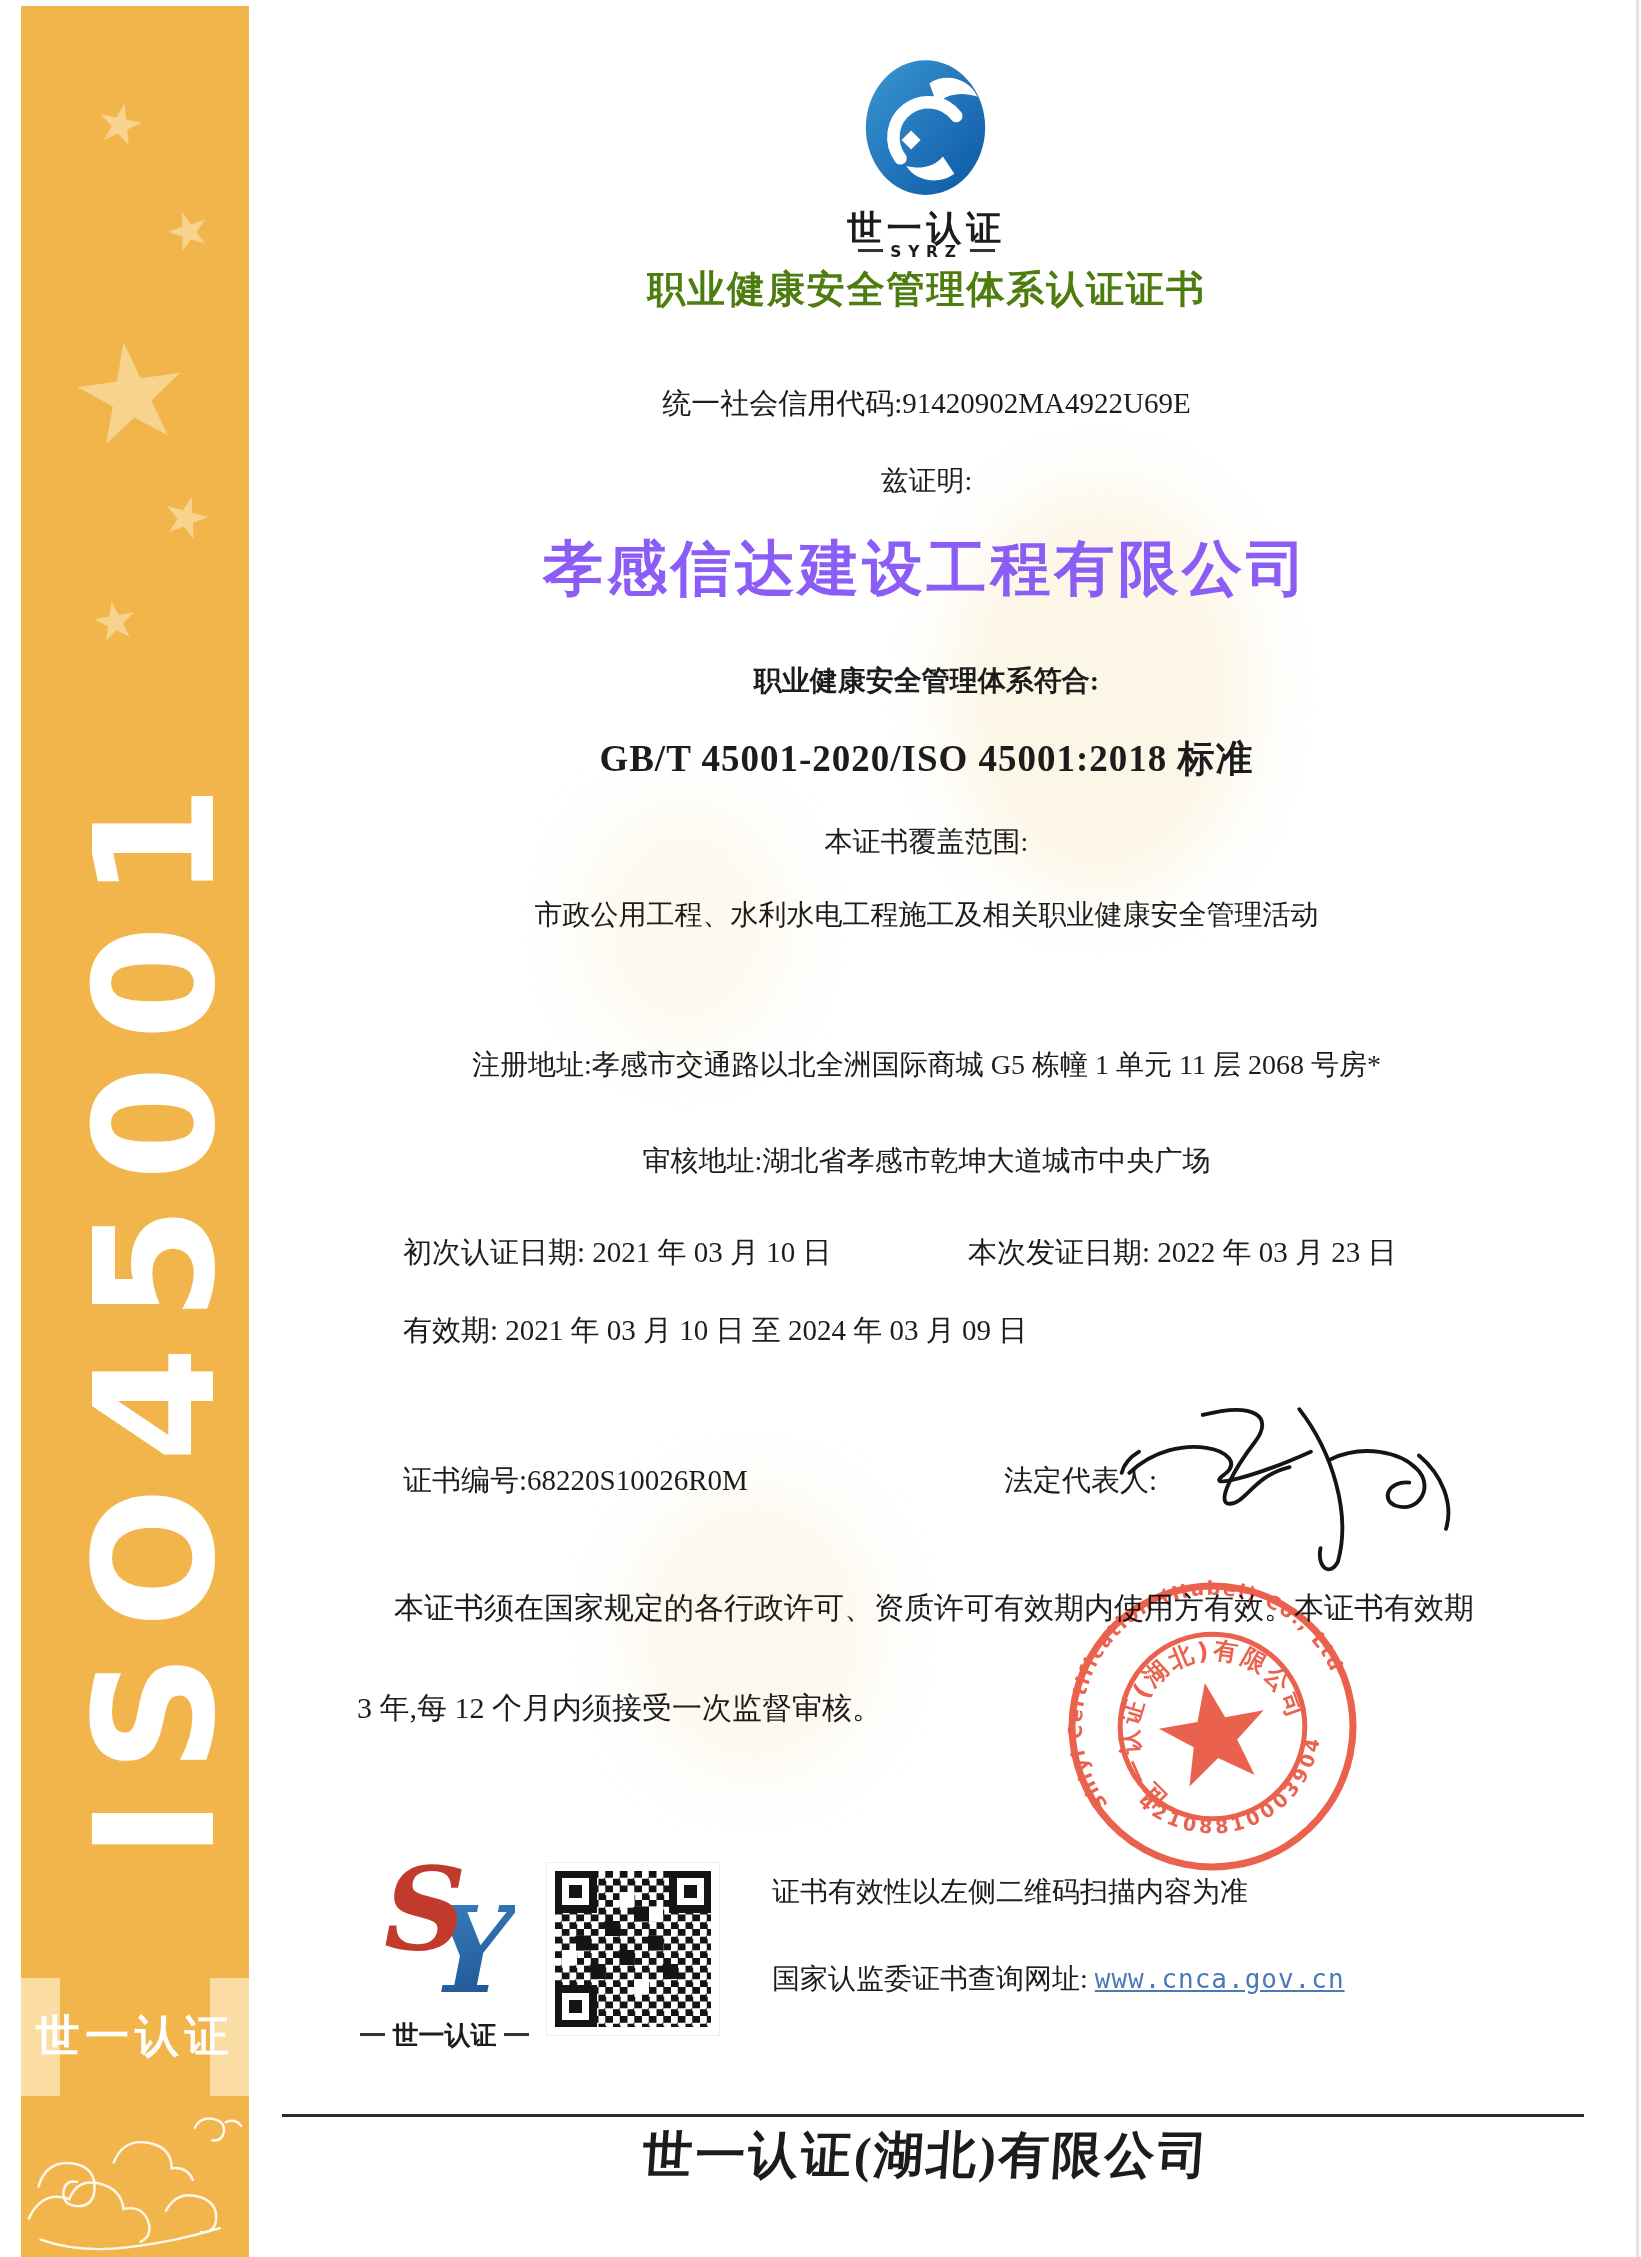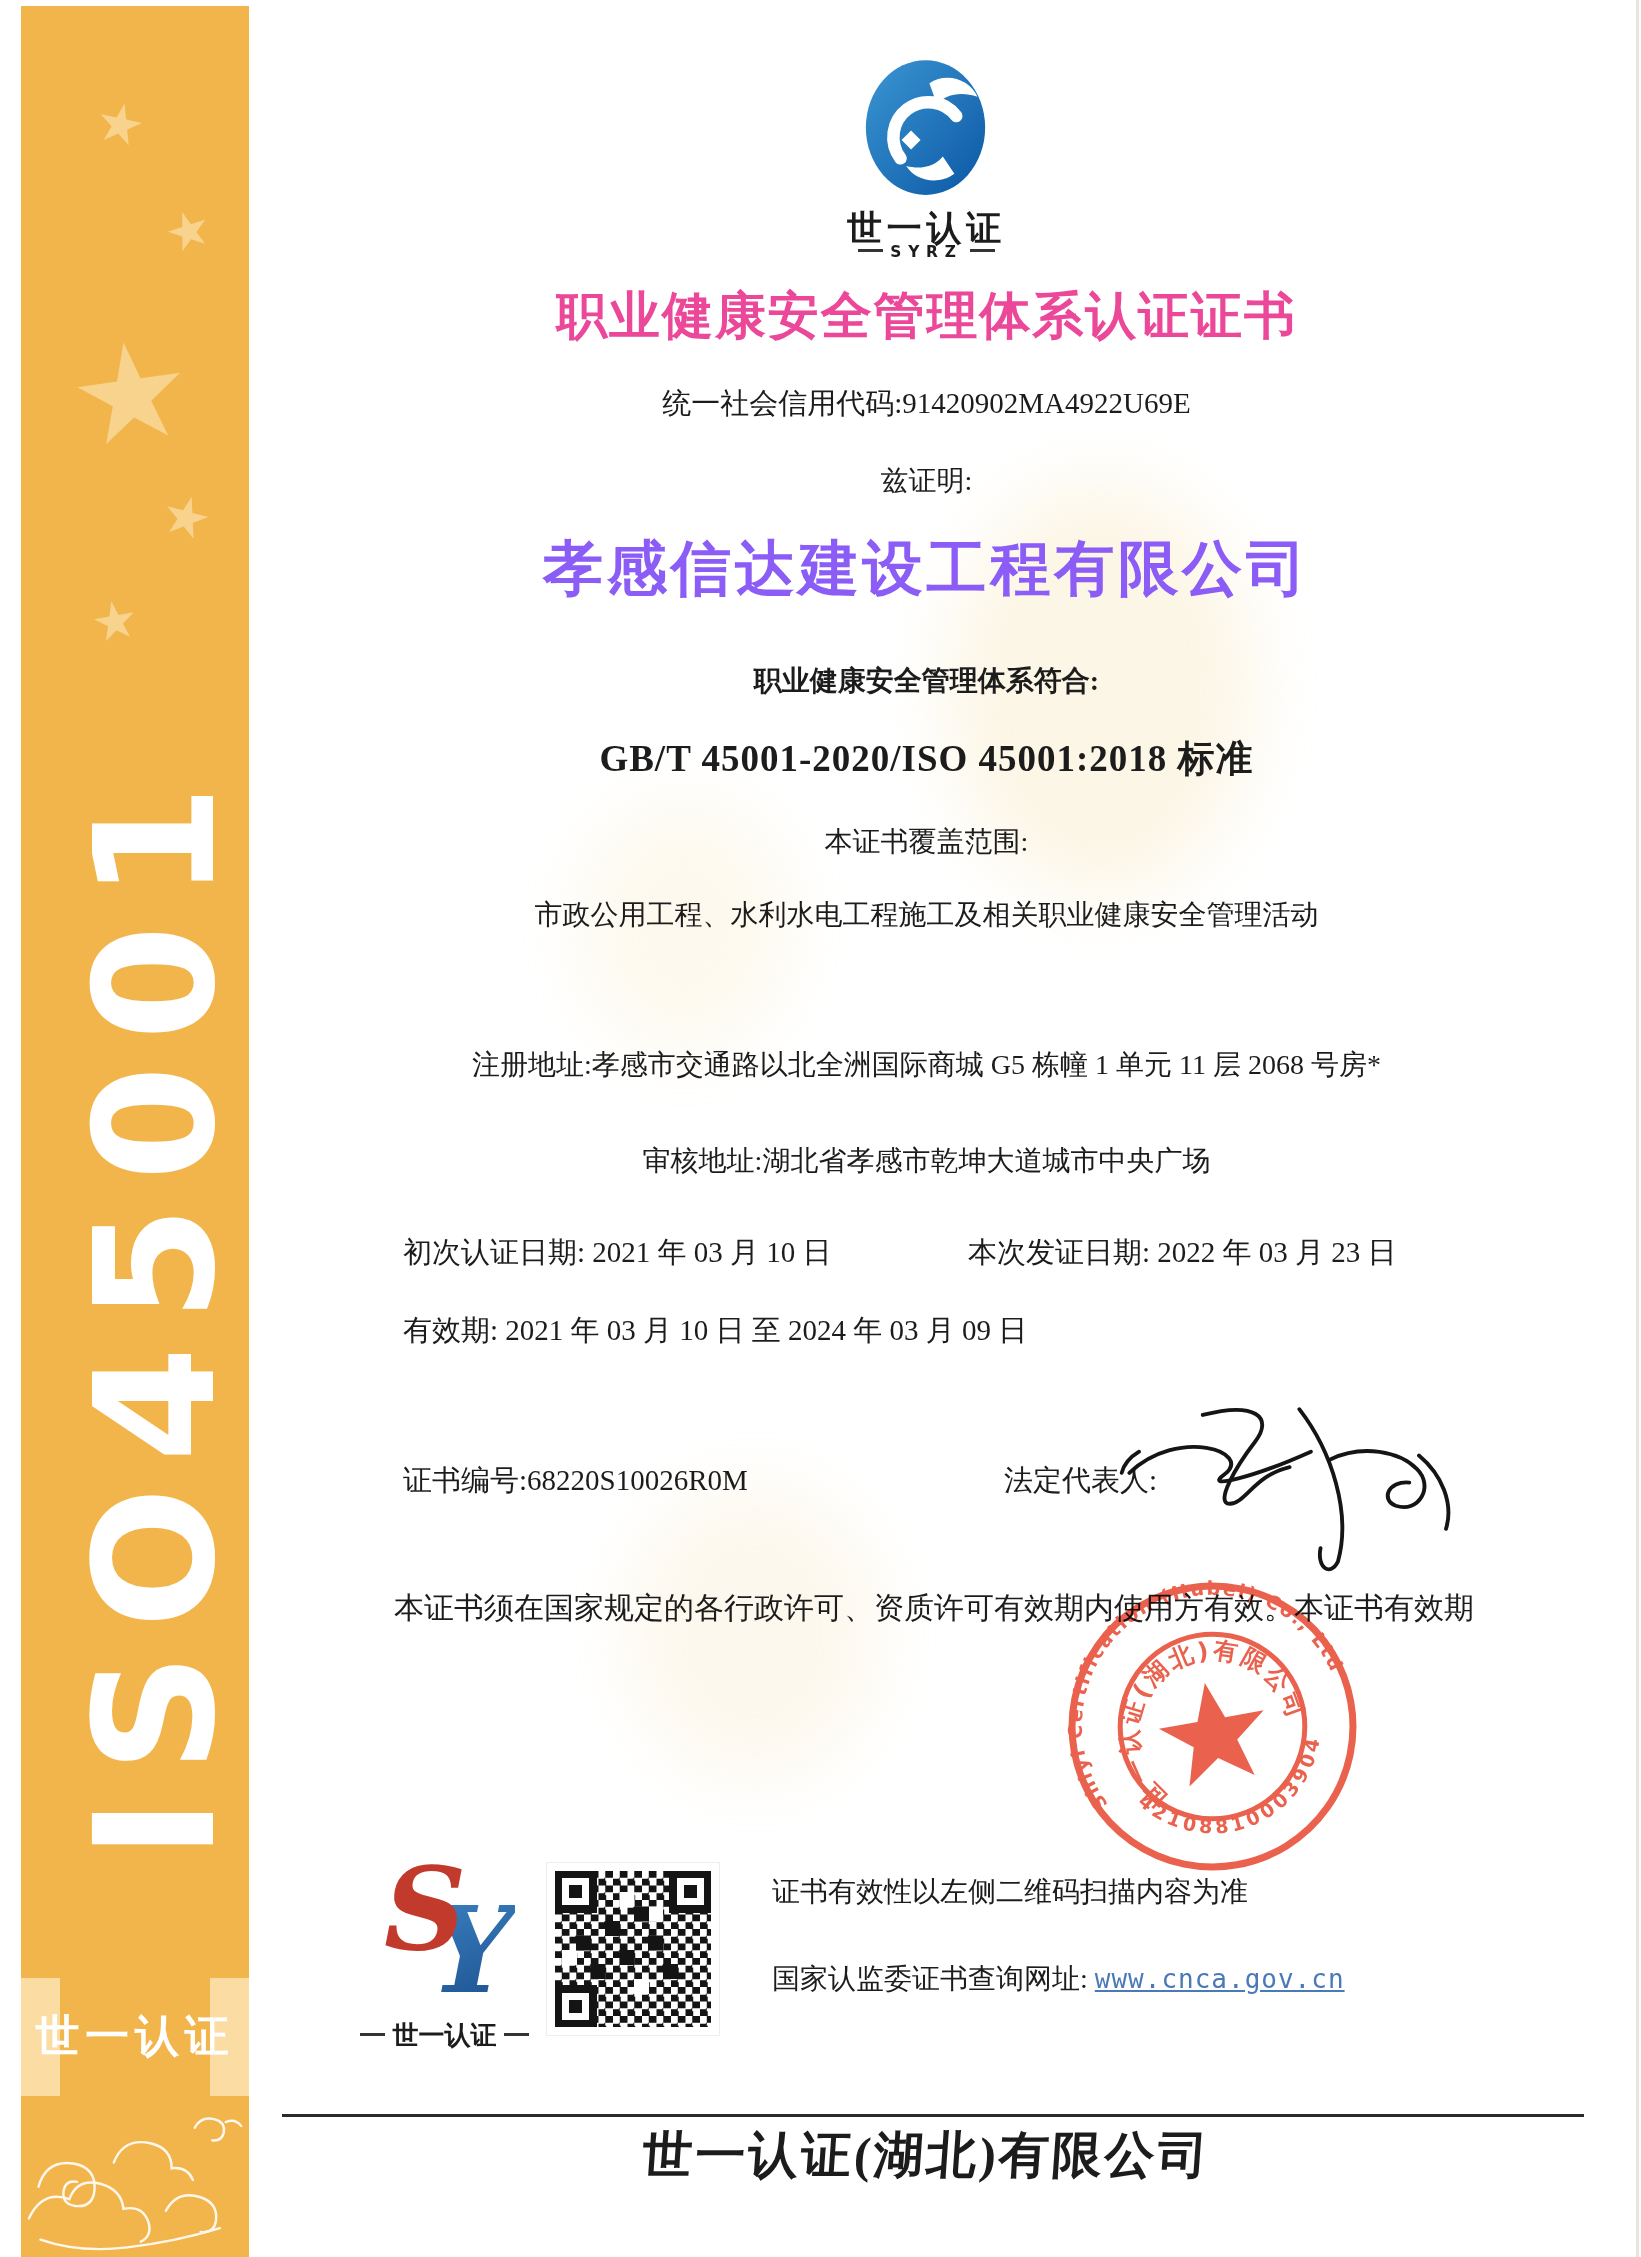--- a/index.html
+++ b/index.html
@@ -18,21 +18,21 @@
       font-family:"DejaVu Sans","Liberation Sans",sans-serif;font-weight:700;
       font-size:44px;letter-spacing:5.8px;}
   .band-frame{position:absolute;top:1972px;width:39px;height:118px;background:rgba(252,230,185,.8);}
   
   .scan-edge{position:absolute;right:1.9px;top:0;bottom:0;width:2.9px;background:#e8e4da;}
   .blob{position:absolute;border-radius:50%;filter:blur(33px);pointer-events:none;}
   
   .c-line{position:absolute;left:241px;right:29px;text-align:center;white-space:nowrap;}
   .hei{font-family:"DejaVu Sans","Liberation Sans",sans-serif;font-weight:700;}
   .song{font-family:"Liberation Serif","DejaVu Serif",serif;}
-  #cert-title{top:282px;font-size:51px;letter-spacing:1.9px;color:#ec4899;}
+  #cert-title{top:264px;font-size:38px;letter-spacing:1.9px;color:#4d7c0f;}
   #credit-code{top:384px;font-size:29px;}
   #certify{top:462px;font-size:28px;}
   #company-name{top:529px;font-size:60px;letter-spacing:3.9px;color:#8b5cf6;}
   #conform{top:662px;font-size:28px;font-weight:bold;}
   #standard{top:734px;font-size:37px;font-weight:700;letter-spacing:1px;}
   #scope-label{top:823px;font-size:28px;}
   #scope-text{top:896px;font-size:28px;}
   #addr-reg{top:1046px;font-size:28px;}
   #addr-audit{top:1142px;font-size:28px;}
   .row-text{position:absolute;font-size:29px;white-space:nowrap;}
@@ -145,20 +145,21 @@
       <path d="M20,118 C70,70 150,96 118,120 C96,136 150,122 208,96"></path>
       <path d="M96,58 C150,44 170,60 150,86 C130,112 108,150 124,150 C140,150 150,120 186,112"></path>
       <path d="M196,52 C230,96 250,160 236,210 C228,226 214,216 218,196"></path>
       <path d="M228,104 C262,88 300,96 318,114 C336,132 320,160 296,152 C280,146 288,126 310,128"></path>
       <path d="M320,100 C344,120 356,150 348,176"></path>
       <path d="M30,96 C20,102 14,110 12,118"></path>
     </g>
   </svg>
 
   <div class="row-text song" style="left:394px;top:1588px;font-size:30px;">本证书须在国家规定的各行政许可、资质许可有效期内使用方有效。本证书有效期</div>
+  <div class="row-text song" style="left:357px;top:1688px;font-size:30px;">3 年,每 12 个月内须接受一次监督审核。</div>
 
   <svg id="stamp" viewBox="0 0 300 300">
     <defs>
       <path id="arcTop" d="M 40,218 A 130,130 0 1 1 260,218" fill="none"></path>
       <path id="arcBottom" d="M 48,184 A 108,108 0 0 0 252,184" fill="none"></path>
       <path id="arcCn" d="M 96,212 A 76,76 0 1 1 204,212" fill="none"></path>
     </defs>
     <circle cx="150" cy="150" r="140" fill="none" stroke="#e8503a" stroke-width="7"></circle>
     <circle cx="150" cy="150" r="92" fill="none" stroke="#e8503a" stroke-width="5"></circle>
     <polygon points="150,106 164,143 203,143 172,167 183,205 150,182 117,205 128,167 97,143 136,143" fill="#e8503a"></polygon>

